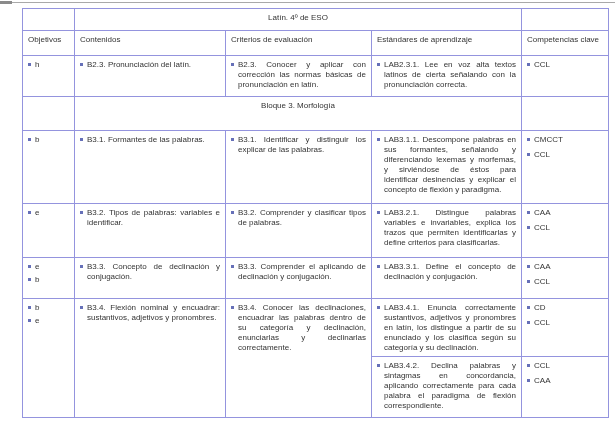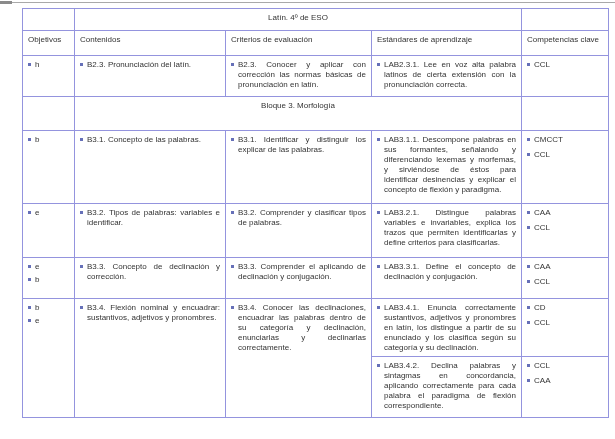--- a/index.html
+++ b/index.html
@@ -107,21 +107,21 @@
     </td>
     <td>
       <div class="item">
             <span class="bullet"></span>
             <span class="txt">B2.3. Conocer y aplicar con corrección las normas básicas de pronunciación en latín.</span>
           </div>
     </td>
     <td>
       <div class="item">
             <span class="bullet"></span>
-            <span class="txt">LAB2.3.1. Lee en voz alta palabra latinos de cierta extensión con la pronunciación correcta.</span>
+            <span class="txt">LAB2.3.1. Lee en voz alta textos latinos de cierta señalando con la pronunciación correcta.</span>
           </div>
     </td>
     <td class="comp">
       <div class="item">
             <span class="bullet"></span>
             <span class="txt plain">CCL</span>
           </div>
     </td>
   </tr>
 
@@ -134,21 +134,21 @@
   <tr style="height:73px">
     <td>
       <div class="item">
             <span class="bullet"></span>
             <span class="txt plain">b</span>
           </div>
     </td>
     <td>
       <div class="item">
             <span class="bullet"></span>
-            <span class="txt">B3.1. Concepto de las palabras.</span>
+            <span class="txt">B3.1. Formantes de las palabras.</span>
           </div>
     </td>
     <td>
       <div class="item">
             <span class="bullet"></span>
             <span class="txt">B3.1. Identificar y distinguir los explicar de las palabras.</span>
           </div>
     </td>
     <td>
       <div class="item">
@@ -212,21 +212,21 @@
             <span class="txt plain">e</span>
           </div>
       <div class="item">
             <span class="bullet"></span>
             <span class="txt plain">b</span>
           </div>
     </td>
     <td>
       <div class="item">
             <span class="bullet"></span>
-            <span class="txt">B3.3. Concepto de declinación y corrección.</span>
+            <span class="txt">B3.3. Concepto de declinación y conjugación.</span>
           </div>
     </td>
     <td>
       <div class="item">
             <span class="bullet"></span>
             <span class="txt">B3.3. Comprender el aplicando de declinación y conjugación.</span>
           </div>
     </td>
     <td>
       <div class="item">

